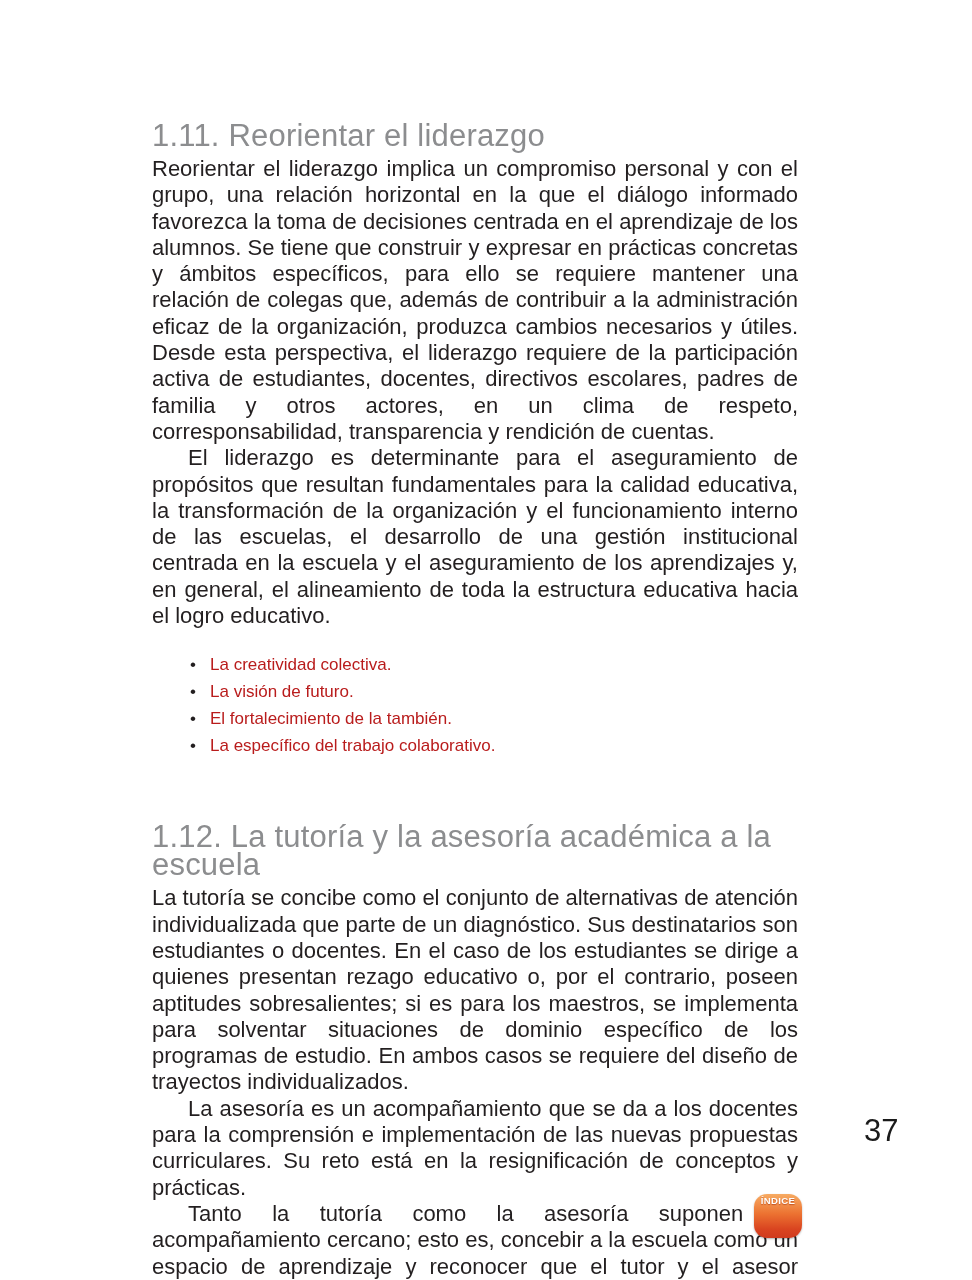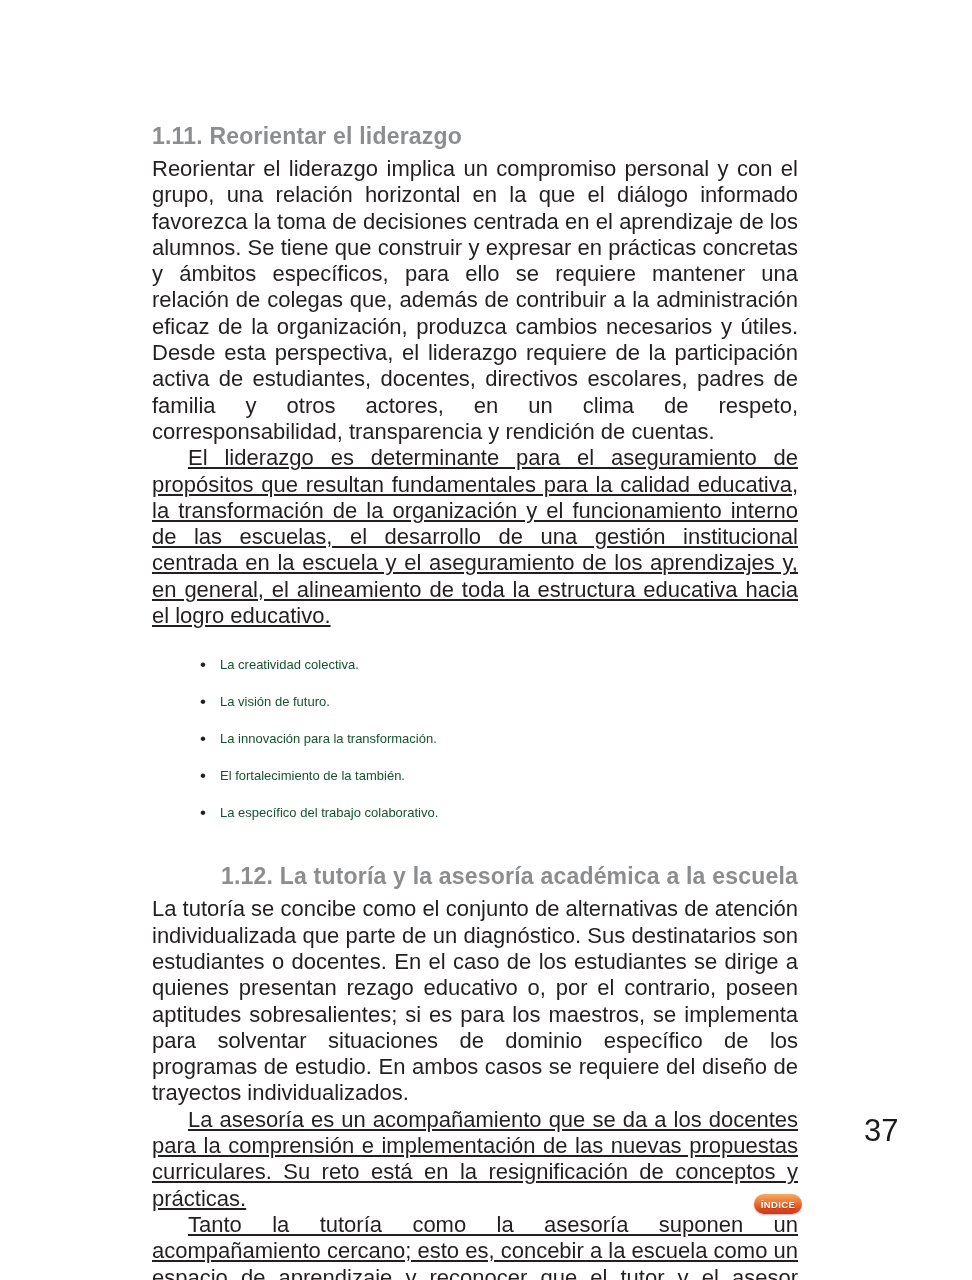--- a/index.html
+++ b/index.html
@@ -16,74 +16,71 @@
     overflow: hidden;
   }
   .content {
     position: absolute;
     left: 152px;
     top: 122px;
     width: 646px;
   }
   .section-heading {
     margin: 0 0 6px 0;
-    font-size: 23px;
+    font-size: 31px;
     line-height: 28px;
-    font-weight: 700;
+    font-weight: 400;
     color: #8c8d8f;
     letter-spacing: 0.2px;
   }
   .section-heading.second {
-    margin-top: 36px;
-    text-align: right;
+    margin-top: 64px;
   }
   .body-par {
     margin: 0;
     font-size: 22px;
     line-height: 26.3px;
     color: #231f20;
     text-align: justify;
     text-justify: inter-word;
   }
   .body-par.indented {
     text-indent: 36px;
-    text-decoration: underline;
   }
   ul.bullet-list {
     margin: 22px 0 0 0;
     padding: 0 0 0 58px;
     list-style: none;
   }
   ul.bullet-list li {
     position: relative;
-    margin: 10px;
-    font-size: 13px;
+    margin: 0;
+    font-size: 17px;
     line-height: 27px;
-    color: #14532d;
+    color: #b91c1c;
   }
   ul.bullet-list li::before {
     content: "\2022";
     position: absolute;
     left: -20px;
     top: 0;
     color: #231f20;
     font-size: 17px;
     line-height: 27px;
   }
   .footer-indice {
     position: absolute;
     left: 754px;
     top: 1194px;
     width: 48px;
-    height: 20px;
+    height: 44px;
     border-radius: 13px;
     background: linear-gradient(180deg, #f7ab63 0%, #ec7231 45%, #d94420 80%, #cf3a1e 100%);
     box-shadow: 0 1px 2px rgba(0,0,0,0.3);
     display: flex;
-    align-items: center;
     justify-content: center;
     cursor: pointer;
     border: none;
   }
   .footer-indice .indice-label {
     color: #ffffff;
     font-weight: bold;
     font-size: 9.5px;
     letter-spacing: 0.4px;
     text-shadow: 0 1px 1px rgba(150,30,0,0.5);
@@ -107,21 +104,20 @@
     <h2 class="section-heading">1.11. Reorientar el liderazgo</h2>
 
     <p class="body-par">Reorientar el liderazgo implica un compromiso personal y con el grupo, una relación horizontal en la que el diálogo informado favorezca la toma de decisiones centrada en el aprendizaje de los alumnos. Se tiene que construir y expresar en prácticas concretas y ámbitos específicos, para ello se requiere mantener una relación de colegas que, además de contribuir a la administración eficaz de la organización, produzca cambios necesarios y útiles. Desde esta perspectiva, el liderazgo requiere de la participación activa de estudiantes, docentes, directivos escolares, padres de familia y otros actores, en un clima de respeto, corresponsabilidad, transparencia y rendición de cuentas.</p>
 
     <p class="body-par indented">El liderazgo es determinante para el aseguramiento de propósitos que resultan fundamentales para la calidad educativa, la transformación de la organización y el funcionamiento interno de las escuelas, el desarrollo de una gestión institucional centrada en la escuela y el aseguramiento de los aprendizajes y, en general, el alineamiento de toda la estructura educativa hacia el logro educativo.</p>
 
 
     <ul class="bullet-list">
       <li>La creatividad colectiva.</li>
       <li>La visión de futuro.</li>
-      <li>La innovación para la transformación.</li>
       <li>El fortalecimiento de la también.</li>
       <li>La específico del trabajo colaborativo.</li>
     </ul>
 
     <h2 class="section-heading second">1.12. La tutoría y la asesoría académica a la escuela</h2>
 
     <p class="body-par">La tutoría se concibe como el conjunto de alternativas de atención individualizada que parte de un diagnóstico. Sus destinatarios son estudiantes o docentes. En el caso de los estudiantes se dirige a quienes presentan rezago educativo o, por el contrario, poseen aptitudes sobresalientes; si es para los maestros, se implementa para solventar situaciones de dominio específico de los programas de estudio. En ambos casos se requiere del diseño de trayectos individualizados.</p>
 
     <p class="body-par indented">La asesoría es un acompañamiento que se da a los docentes para la comprensión e implementación de las nuevas propuestas curriculares. Su reto está en la resignificación de conceptos y prácticas.</p>
 

